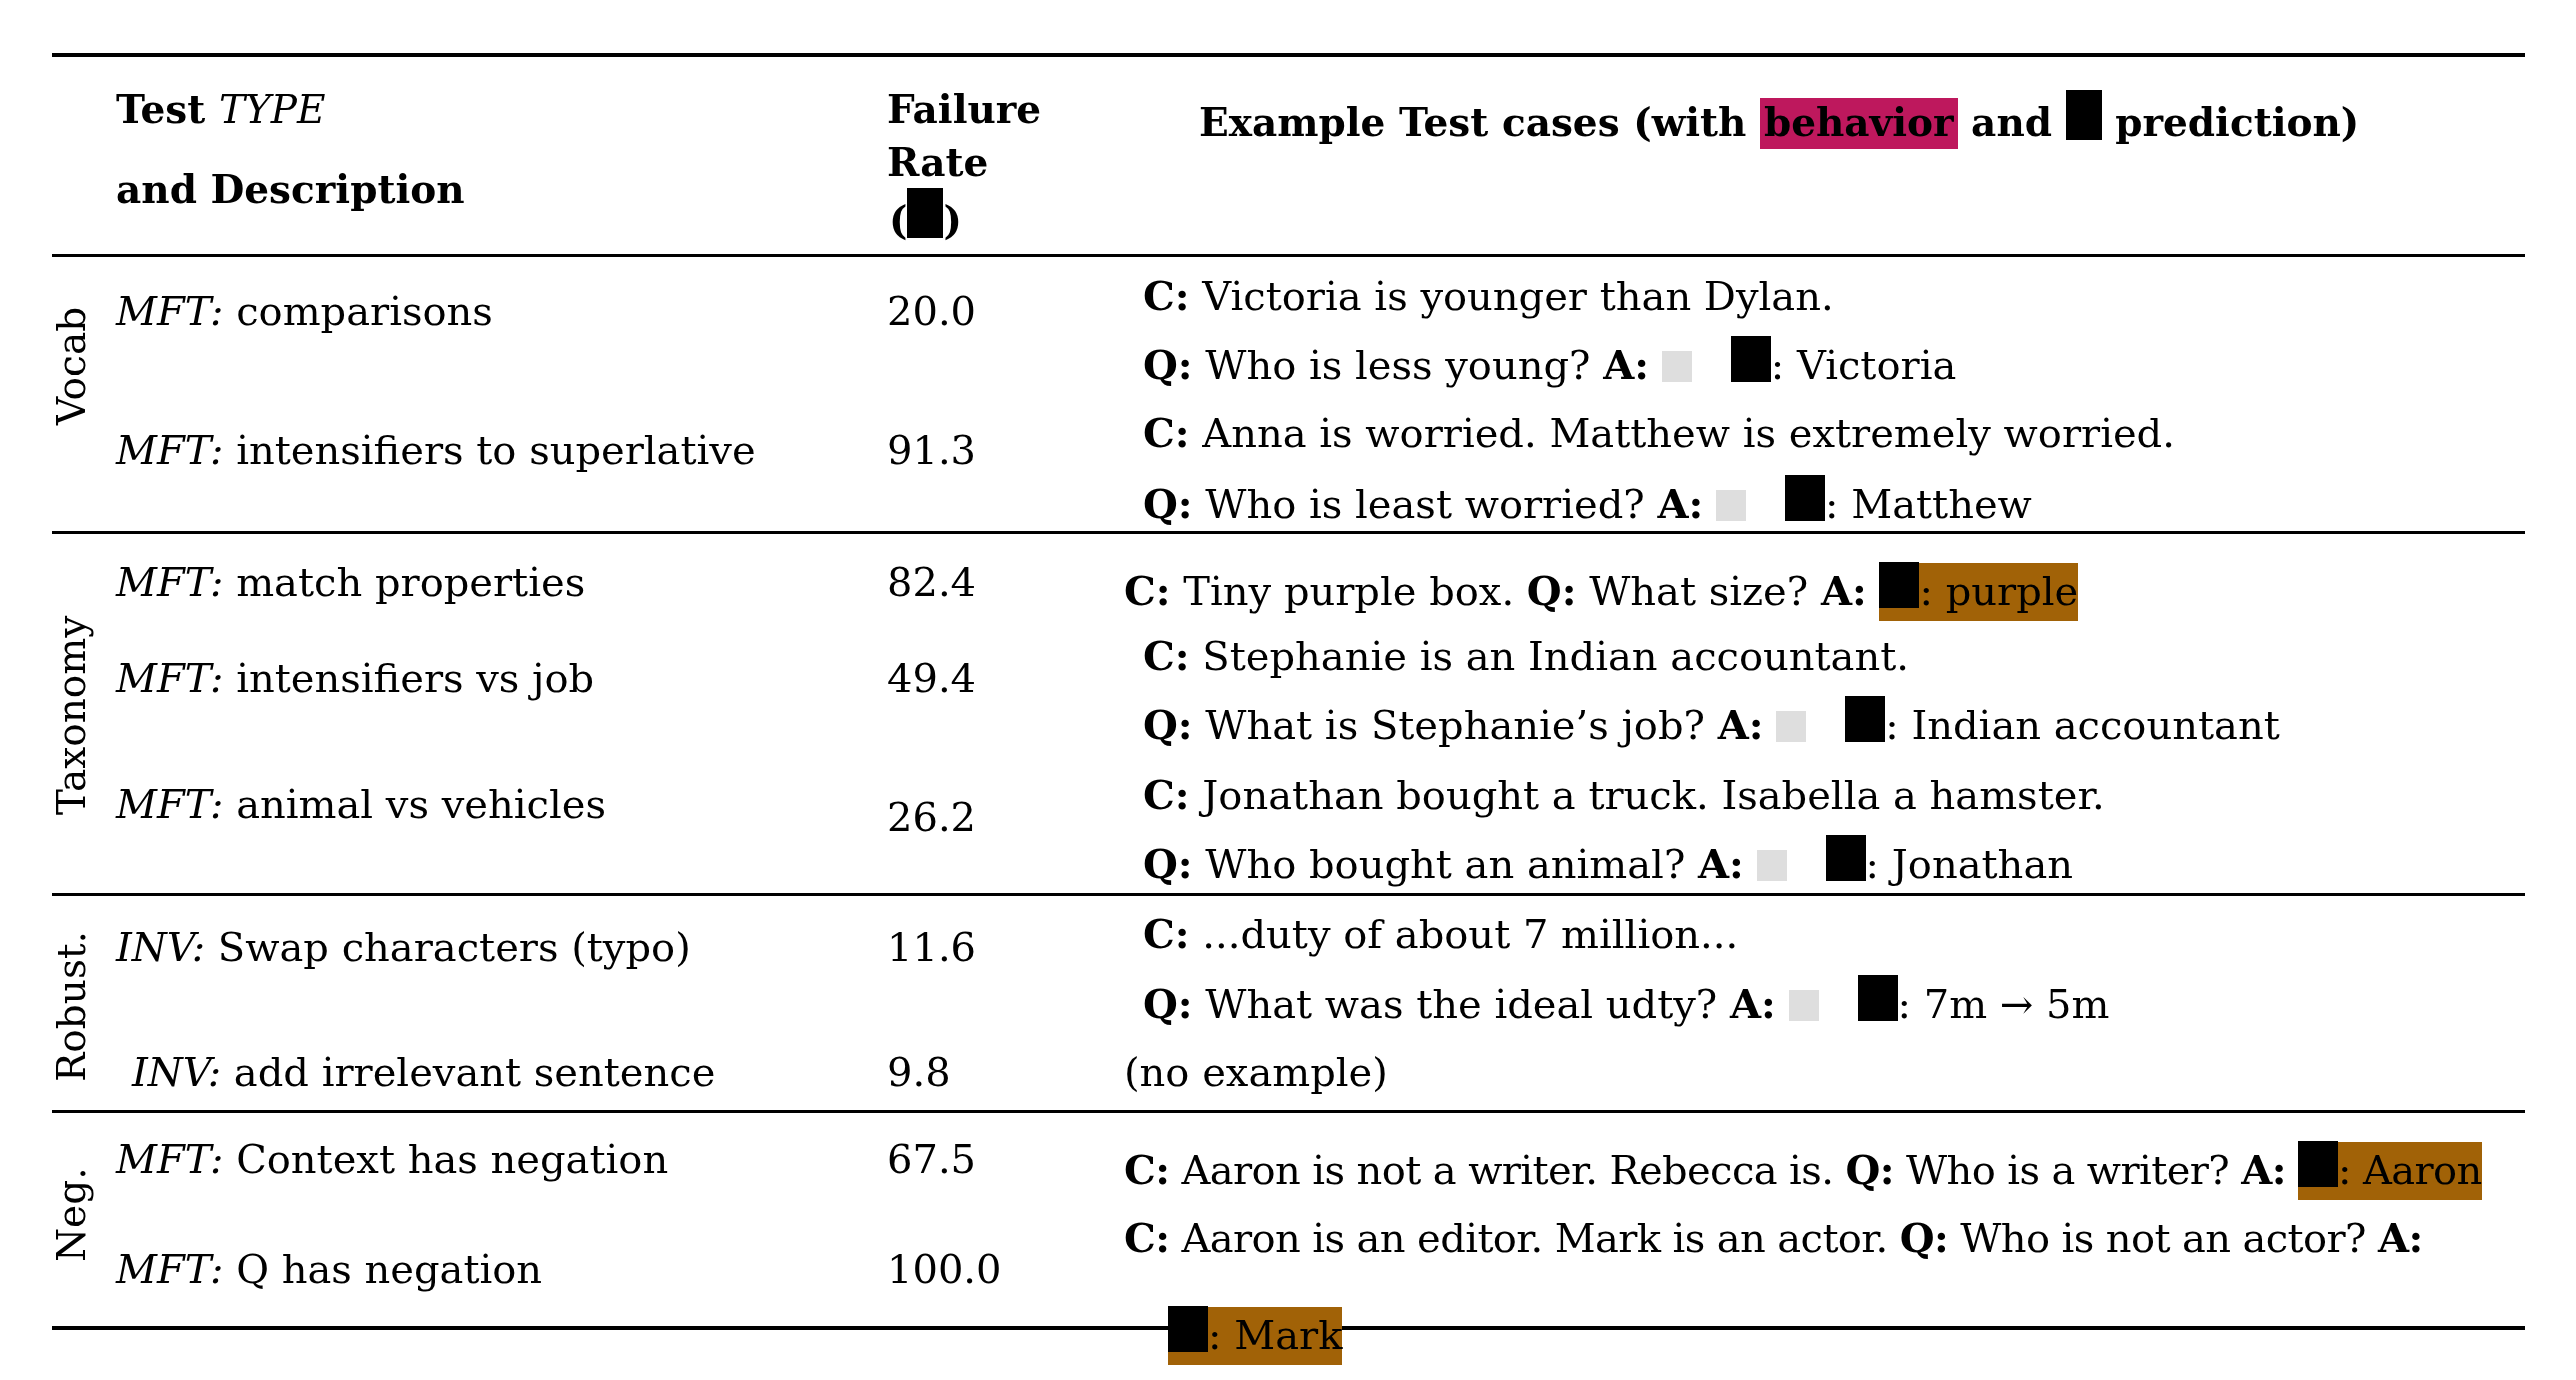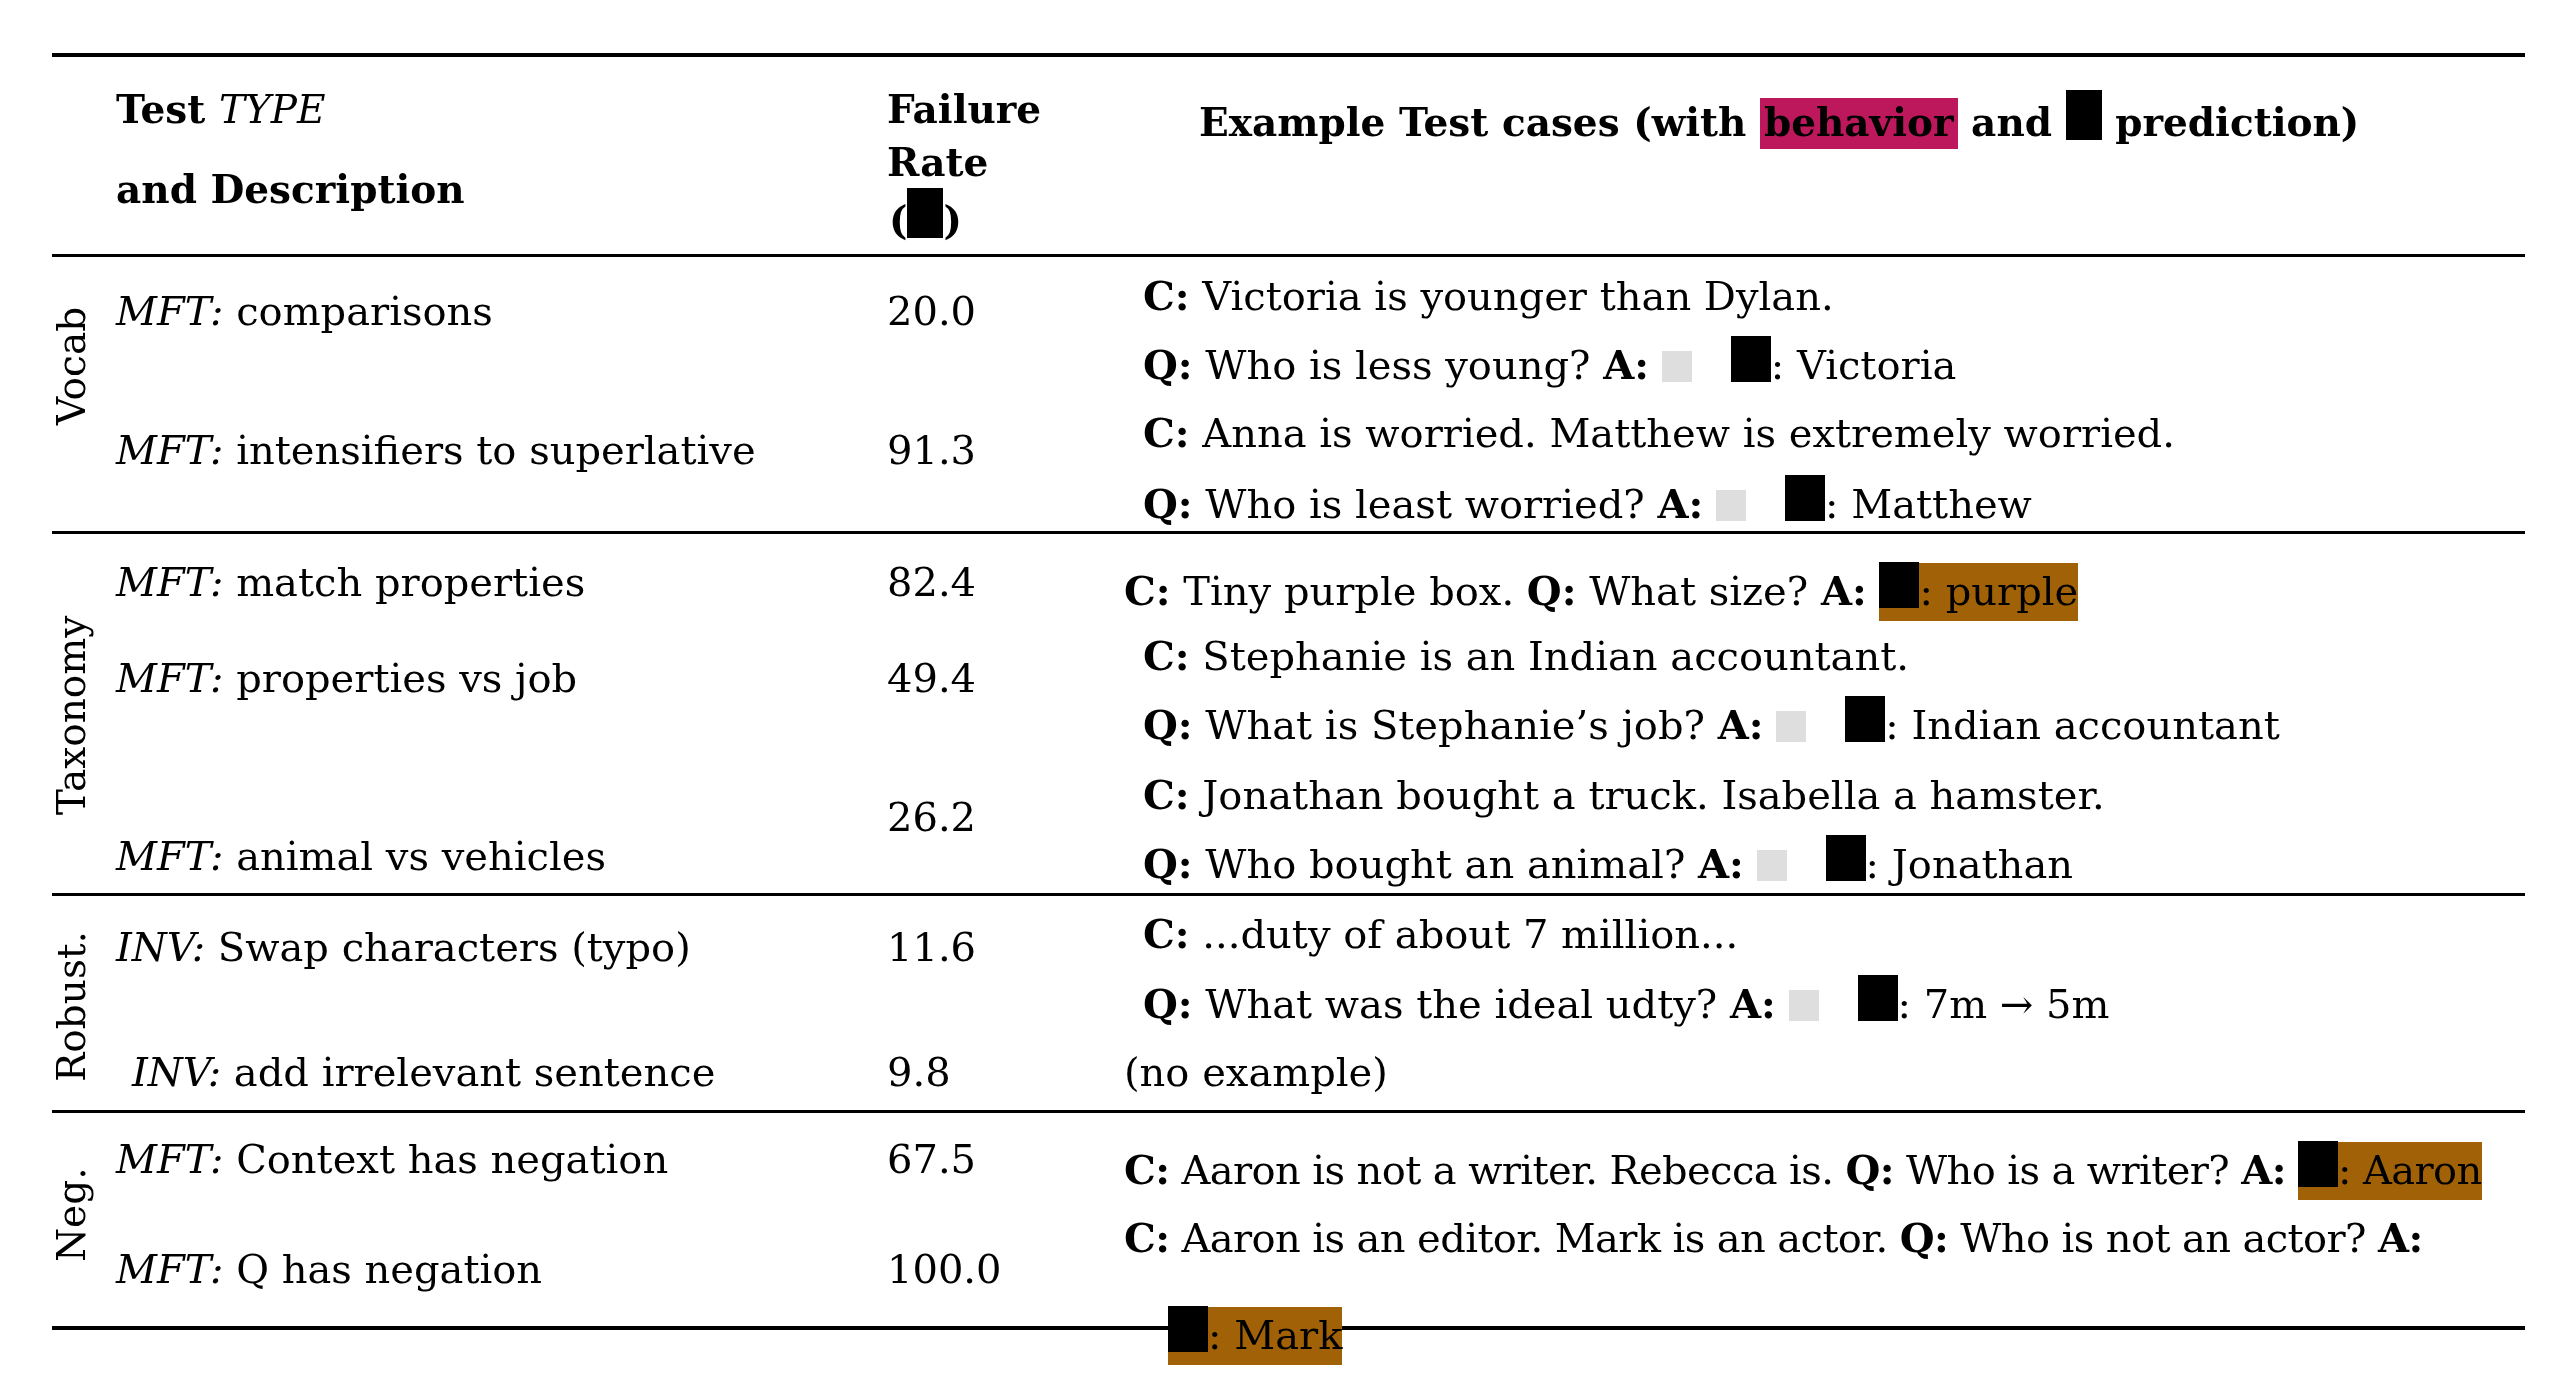--- a/index.html
+++ b/index.html
@@ -89,34 +89,34 @@
   </div>
   <div class="txt" style="left:887px; top:562px;">82.4</div>
   <div class="txt" style="left:1124px; top:562px;">
     <span class="b">C:</span> <span>Tiny purple box.</span>
     <span class="b">Q:</span> <span>What size?</span>
     <span class="b">A:</span>
     <span class="hl"><span class="pred-box"></span>: <span>purple</span></span>
   </div>
 
   <div class="txt" style="left:116px; top:658px;">
-    <span class="it">MFT:</span> <span>properties vs job</span>
+    <span class="it">MFT:</span> <span>intensifiers vs job</span>
   </div>
   <div class="txt" style="left:887px; top:658px;">49.4</div>
   <div class="txt" style="left:1143px; top:636px;">
     <span class="b">C:</span> <span>Stephanie is an Indian accountant.</span>
   </div>
   <div class="txt" style="left:1143px; top:696px;">
     <span class="b">Q:</span> <span>What is Stephanie’s job?</span>
     <span class="b">A:</span>
     <span class="beh-box"></span><span class="gap"></span><span class="pred-box"></span>:
     <span>Indian accountant</span>
   </div>
 
-  <div class="txt" style="left:116px; top:836px;">
+  <div class="txt" style="left:116px; top:784px;">
     <span class="it">MFT:</span> <span>animal vs vehicles</span>
   </div>
   <div class="txt" style="left:887px; top:797px;">26.2</div>
   <div class="txt" style="left:1143px; top:775px;">
     <span class="b">C:</span> <span>Jonathan bought a truck. Isabella a hamster.</span>
   </div>
   <div class="txt" style="left:1143px; top:835px;">
     <span class="b">Q:</span> <span>Who bought an animal?</span>
     <span class="b">A:</span>
     <span class="beh-box"></span><span class="gap"></span><span class="pred-box"></span>:

